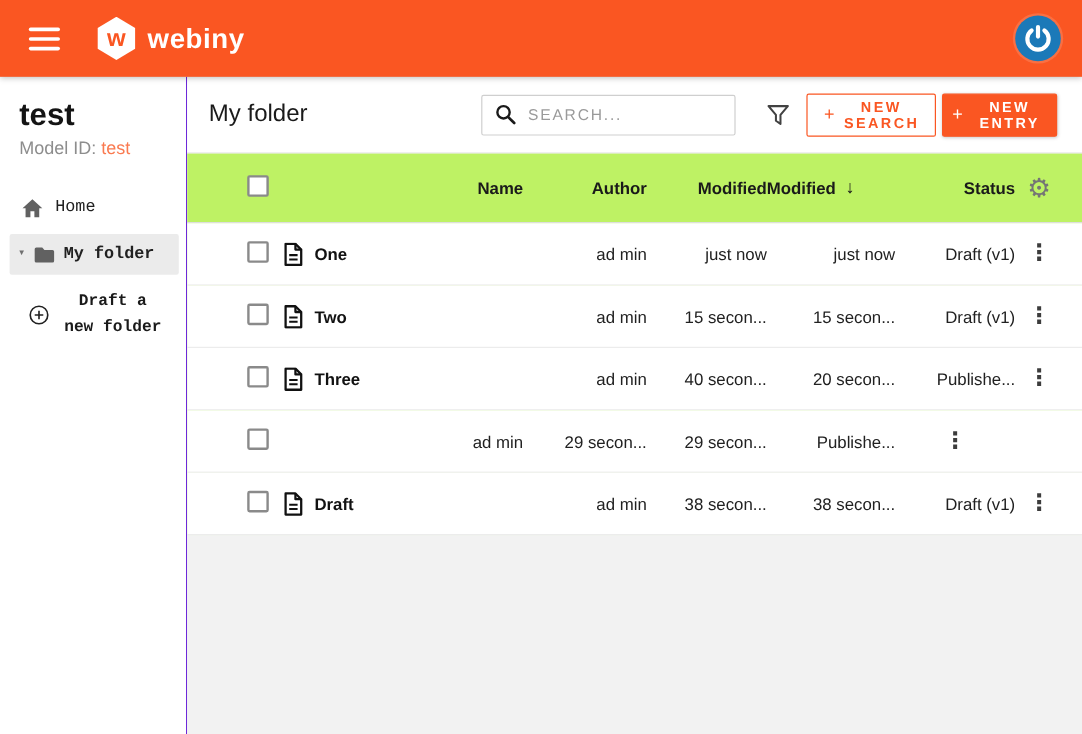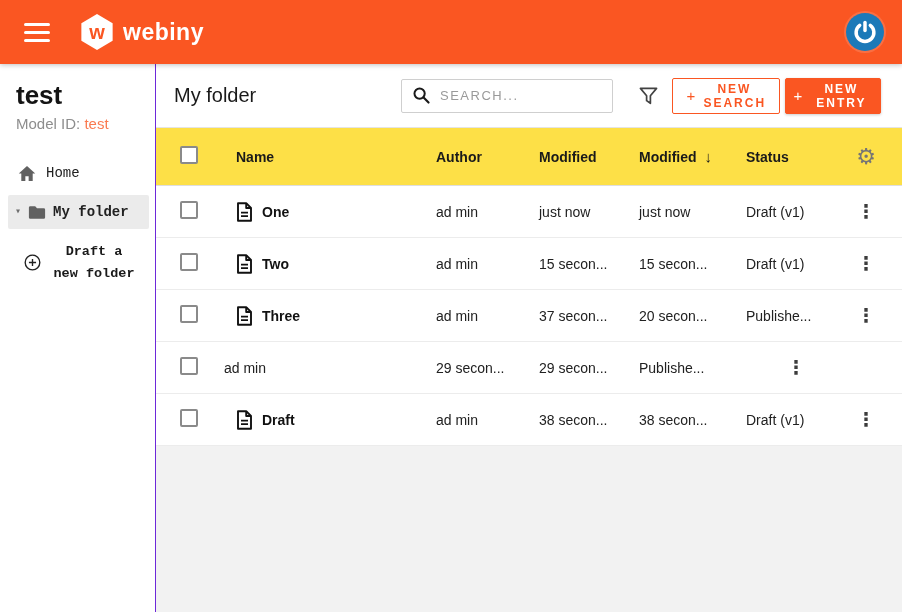--- a/index.html
+++ b/index.html
@@ -79,21 +79,21 @@
     height: 36px; border-radius: 2px; display: flex; align-items: center; justify-content: center;
     gap: 8px; cursor: pointer; font-size: 12px; font-weight: bold; letter-spacing: 2px;
     line-height: 14px; text-align: center;
   }
   .btn .plus { font-size: 15px; font-weight: normal; letter-spacing: 0; }
   .btn .btn-label { width: 62px; }
   .btn-outline { margin-left: 14px; width: 108px; background: #fff; border: 1px solid #fa5622; color: #fa5622; }
   .btn-filled  { margin-left: 5px;  width: 96px;  background: #fa5622; border: 1px solid #fa5622; color: #fff; box-shadow: 0 1px 3px rgba(0,0,0,.2); }
 
   
-  .table { background: #fde047; }
+  .table { background: #bef264; text-align: right; }
   .trow, .thead {
     display: grid;
     grid-template-columns: 44px 212px 103px 100px 107px 100px 1fr;
     align-items: center; padding: 0 16px 0 24px;
   }
   .thead { height: 58px; border-bottom: 1px solid #dedede; font-size: 14px; font-weight: bold; color: #1a1a1a; }
   .trow  { height: 52px; border-bottom: 1px solid #ececec; font-size: 14px; color: #212121; background: #fff; }
   .checkbox {
     width: 18px; height: 18px; border: 2px solid #8a8a8a; border-radius: 2px;
     display: inline-block; cursor: pointer; background: #fff;
@@ -262,21 +262,21 @@
       <span class="icon">
         <svg width="17" height="20" viewBox="0 0 17 20">
           <path d="M2 1.2 h8.2 L15 6 v12.8 H2 Z" fill="#fff" stroke="#111" stroke-width="1.9" stroke-linejoin="round"></path>
           <path d="M10.2 1.2 V6 H15" fill="none" stroke="#111" stroke-width="1.9" stroke-linejoin="round"></path>
           <path d="M5 10.6 h7 M5 14.2 h7" stroke="#111" stroke-width="1.7"></path>
         </svg>
       </span>
       <span>Three</span>
     </span>
     <span>ad min</span>
-    <span>37 secon...</span>
+    <span>40 secon...</span>
     <span>20 secon...</span>
     <span>Publishe...</span>
     <span class="col-actions">
               <span class="kebab">⋮</span>
             </span>
   </div>
 
   <div class="trow">
     <span><span class="checkbox"></span></span>
     <span>ad min</span>

